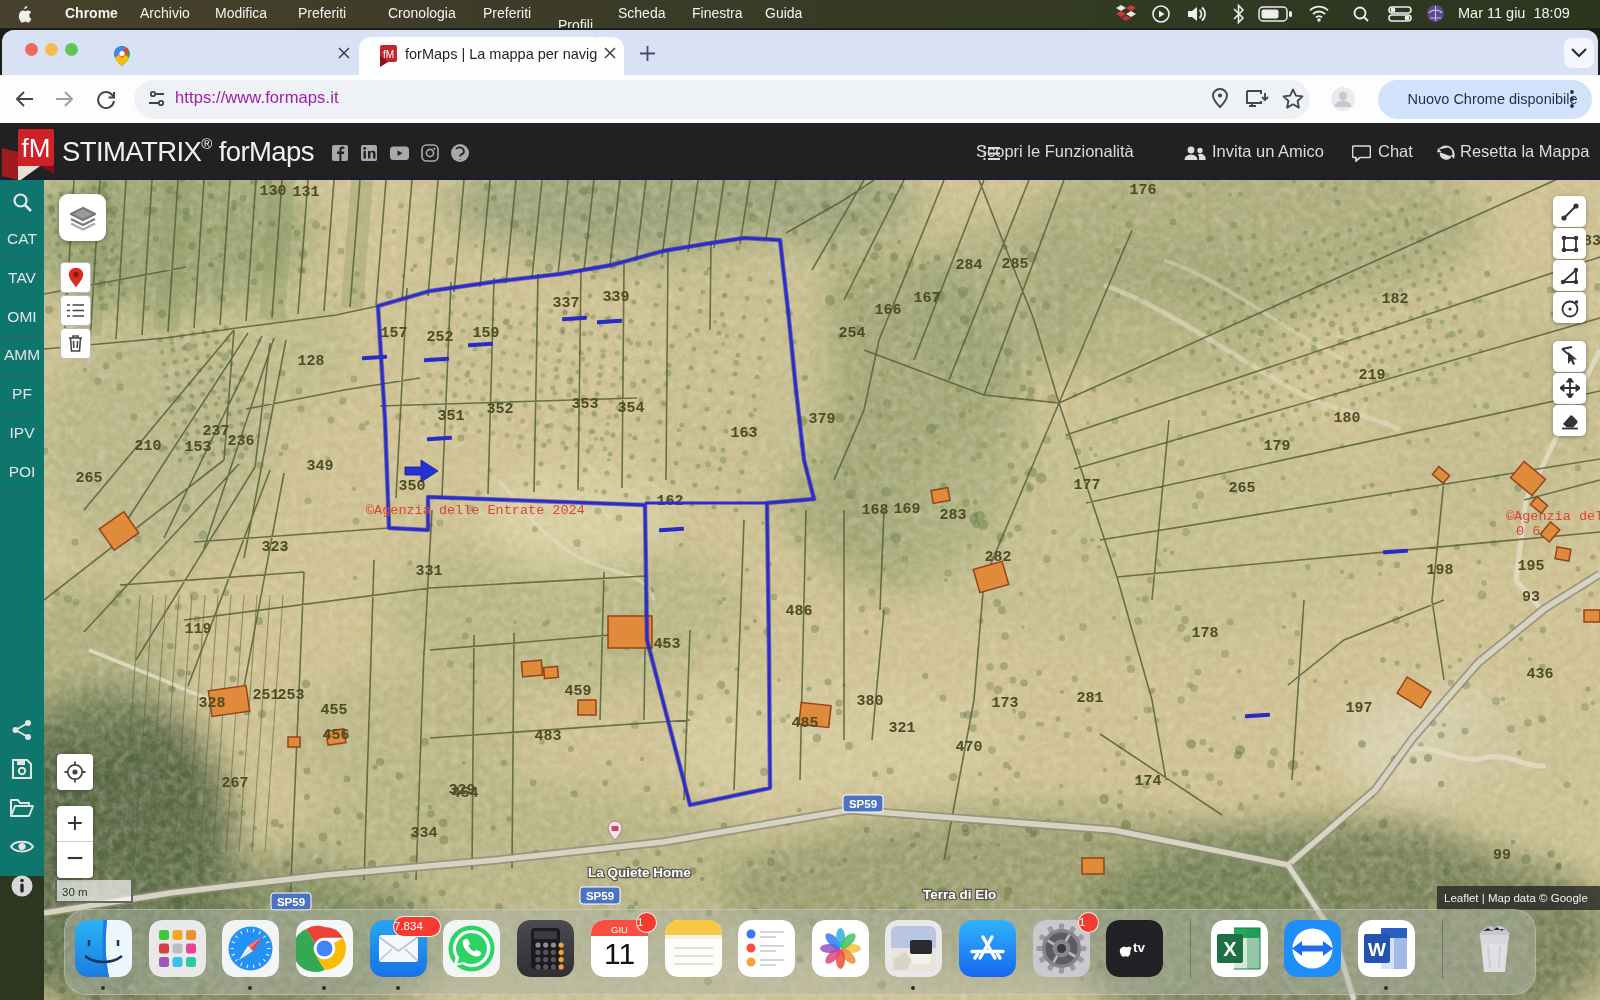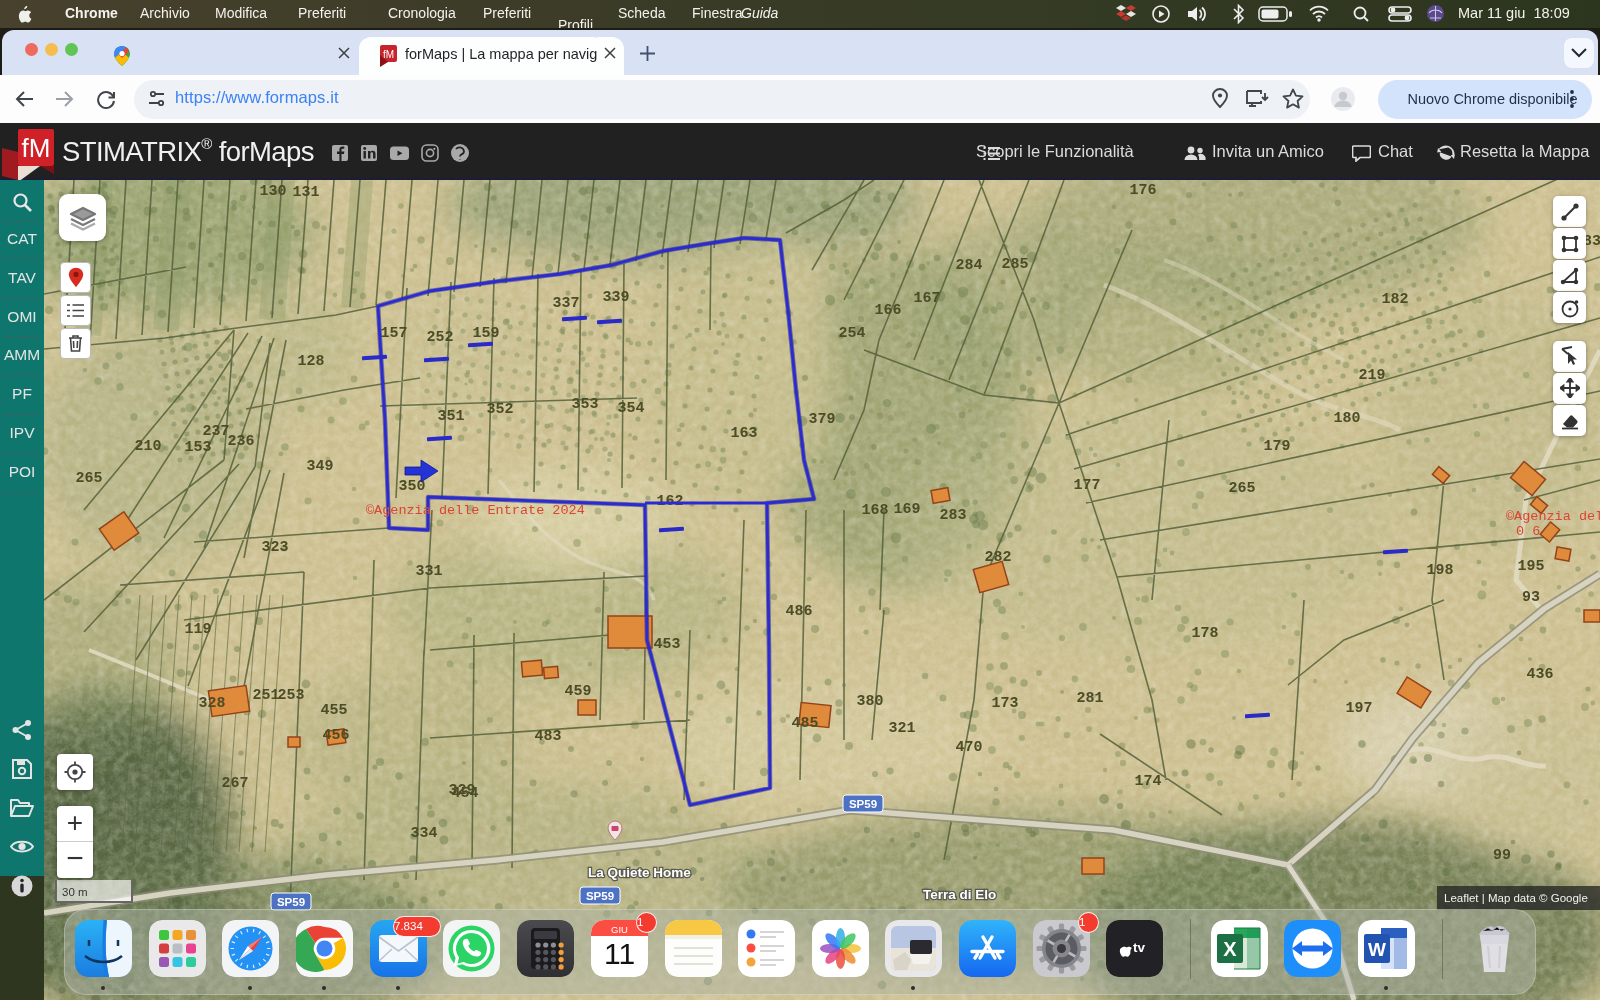--- a/index.html
+++ b/index.html
@@ -42,21 +42,21 @@
       </svg>
 <div class="mi" style="left:65px;font-weight:bold;">Chrome</div>
 <div class="mi" style="left:140px;">Archivio</div>
 <div class="mi" style="left:215px;">Modifica</div>
 <div class="mi" style="left:298px;">Preferiti</div>
 <div class="mi" style="left:388px;">Cronologia</div>
 <div class="mi" style="left:483px;">Preferiti</div>
 <div class="mi" style="left:558px;margin-top:12px;">Profili</div>
 <div class="mi" style="left:618px;text-align:center;">Scheda</div>
 <div class="mi" style="left:692px;">Finestra</div>
-<div class="mi" style="left:741px;font-style:italic;">Guida</div>
+<div class="mi" style="left:765px;">Guida</div>
 <svg class="abs" style="left:1114px;top:4px" width="26" height="20" viewBox="0 0 26 20">
 <g fill="#e8e6e2">
           <path d="M7,1 L12,4 L7,7 L2,4 Z"></path>
           <path d="M17,1 L22,4 L17,7 L12,4 Z" fill="#c93a32"></path>
           <path d="M7,7 L12,10 L7,13 L2,10 Z" fill="#c93a32"></path>
           <path d="M17,7 L22,10 L17,13 L12,10 Z"></path>
           <path d="M7,14 L12,11.5 L17,14 L12,17 Z" fill="#b5352e"></path>
         </g>
       </svg>
 <svg class="abs" style="left:1152px;top:5px" width="18" height="18" viewBox="0 0 18 18">
@@ -151,21 +151,21 @@
       </svg>
 <div id="urlbar"></div>
 <svg class="abs" style="left:146px;top:13px" width="22" height="22" viewBox="0 0 22 22">
         <g stroke="#3f4247" stroke-width="1.8" fill="none">
           <circle cx="7" cy="6" r="2.2"></circle>
           <path d="M9.5,6 L18,6 M4,6 L4.5,6"></path>
           <circle cx="15" cy="15" r="2.2"></circle>
           <path d="M3,15 L12.5,15 M17.5,15 L18,15"></path>
         </g>
       </svg>
-<div class="abs" style="left:175px;top:13px;font-size:16.5px;color:#3b82f6;letter-spacing:0.1px">https://www.formaps.it</div>
+<div class="abs" style="left:175px;top:13px;font-size:16.5px;color:#a21caf;letter-spacing:0.1px">https://www.formaps.it</div>
 <svg class="abs" style="left:1210px;top:13px" width="20" height="22" viewBox="0 0 20 22">
         <path d="M10,1 C6,1 3,4 3,7.5 C3,12 10,19 10,19 s7,-7 7,-11.5 C17,4 14,1 10,1z" fill="none" stroke="#41464d" stroke-width="1.9"></path>
         <circle cx="10" cy="7.5" r="2.1" fill="#41464d"></circle>
       </svg>
 <svg class="abs" style="left:1245px;top:14px" width="24" height="20" viewBox="0 0 24 20">
         <g fill="none" stroke="#41464d" stroke-width="1.9">
           <path d="M2,2 L16,2 L16,5 M16,12 L16,14 L2,14 L2,2"></path>
           <path d="M7,14 L7,17 M4,17 L11,17"></path>
           <path d="M20,4 L20,10 M17,8 L20,11 L23,8"></path>
         </g>

